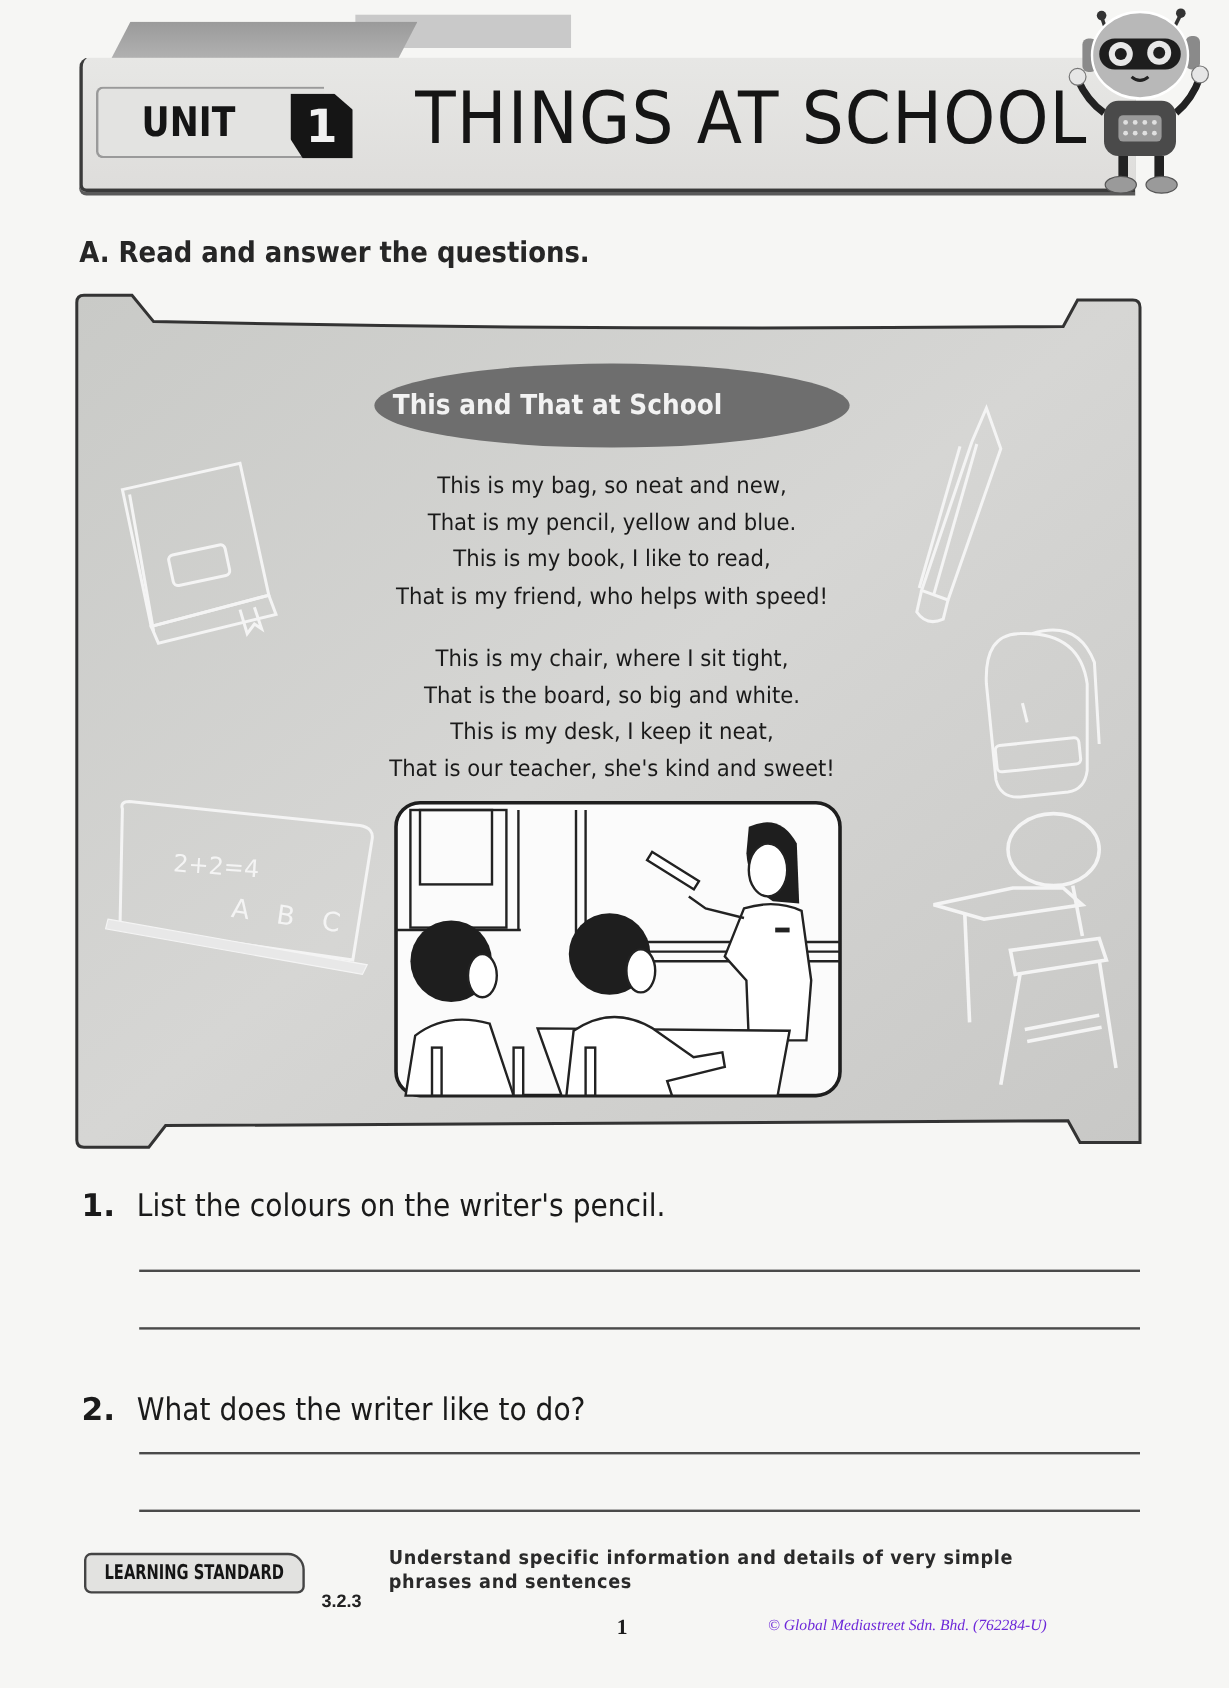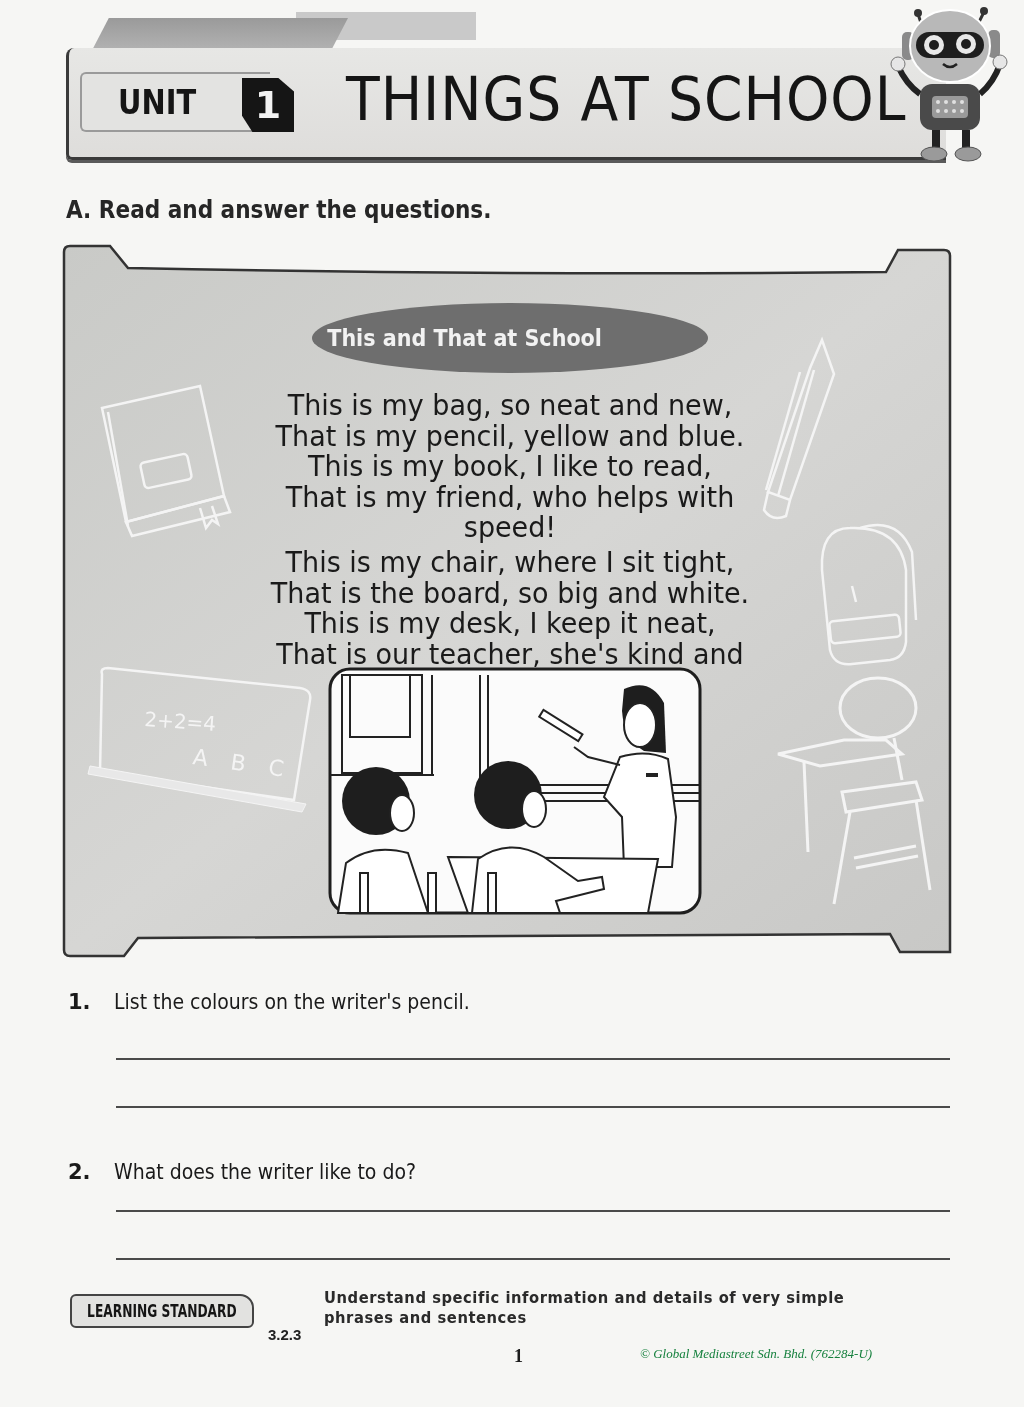--- a/index.html
+++ b/index.html
@@ -58,50 +58,50 @@
 
     
     .board-svg { position: absolute; left: 60px; top: 240px; }
     .poem-pill {
       position: absolute; left: 312px; top: 303px; width: 396px; height: 70px;
       background: #6e6e6e; border-radius: 50%;
       display: flex; align-items: center; 
       color: #f2f2f2; font-weight: 700; font-size: 23px; font-family: "DejaVu Sans", sans-serif;
     }
     .poem-pill span { transform: scaleX(0.9); display: inline-block; }
-    .poem { position: absolute; left: 230px; width: 560px; text-align: center; font-size: 29px; line-height: 30.5px; color: #1a1a1a; font-family: "DejaVu Sans", sans-serif; }
+    .poem { position: absolute; left: 230px; width: 560px; text-align: center; font-size: 19px; line-height: 30.5px; color: #1a1a1a; font-family: "DejaVu Sans", sans-serif; }
     .poem .line { display: block; transform: scaleX(0.93); }
     .stanza-1 { top: 390px; }
-    .stanza-2 { top: 547px; }
+    .stanza-2 { top: 534px; }
 
     .scene { position: absolute; left: 328px; top: 667px; width: 374px; height: 248px; }
 
     
-    .question { position: absolute; left: 68px; font-size: 21px; color: #1a1a1a; font-family: "DejaVu Sans", sans-serif; white-space: nowrap; }
+    .question { position: absolute; left: 68px; font-size: 26px; color: #1a1a1a; font-family: "DejaVu Sans", sans-serif; white-space: nowrap; }
     .question .num { display: inline-block; width: 46px; font-weight: 700; }
     .question .qtext { display: inline-block; transform: scaleX(0.9); transform-origin: left; }
     .q1 { top: 990px; }
     .q2 { top: 1160px; }
     .answer-line {
       position: absolute; left: 116px; width: 834px; height: 30px;
       border: none; border-bottom: 2px solid #4a4a4a; background: transparent;
       font-size: 22px; font-family: "Liberation Sans", sans-serif; outline: none;
     }
 
     
     .ls-badge {
       position: absolute; left: 70px; top: 1294px; width: 184px; height: 34px;
       border: 2px solid #444; border-radius: 6px 14px 6px 6px; background: #e2e2e0;
       display: flex; align-items: center; justify-content: center;
     }
     .ls-badge span { font-family: "DejaVu Sans", sans-serif; font-weight: 700; font-size: 17px; color: #151515; transform: scaleX(0.72); white-space: nowrap; display: inline-block; }
     .ls-code { position: absolute; left: 268px; top: 1290px; font-weight: 700; font-size: 15px; color: #222; margin-top: 36px; }
     .ls-text { position: absolute; left: 324px; top: 1288px; width: 632px; font-size: 16px; line-height: 20px; font-weight: 700; color: #2a2a2a; letter-spacing: 0.6px; font-family: "DejaVu Sans", sans-serif; transform: scaleX(0.92); transform-origin: left; }
     .page-number { position: absolute; left: 514px; top: 1346px; font-size: 18px; font-weight: 700; font-family: "Liberation Serif", serif; }
-    .copyright { position: absolute; left: 640px; top: 1346px; font-size: 13px; font-style: italic; color: #15803d; font-family: "Liberation Serif", serif; text-align: right; }
+    .copyright { position: absolute; left: 640px; top: 1346px; font-size: 13px; font-style: italic; color: #6d28d9; font-family: "Liberation Serif", serif; text-align: right; }
   </style>
 </head>
 <body>
 
 <div class="banner">
   <div class="banner-tab2"></div>
   <div class="banner-tab"></div>
   <div class="banner-body"></div>
   <div class="unit-box"></div>
   <div class="unit-label">UNIT</div>

